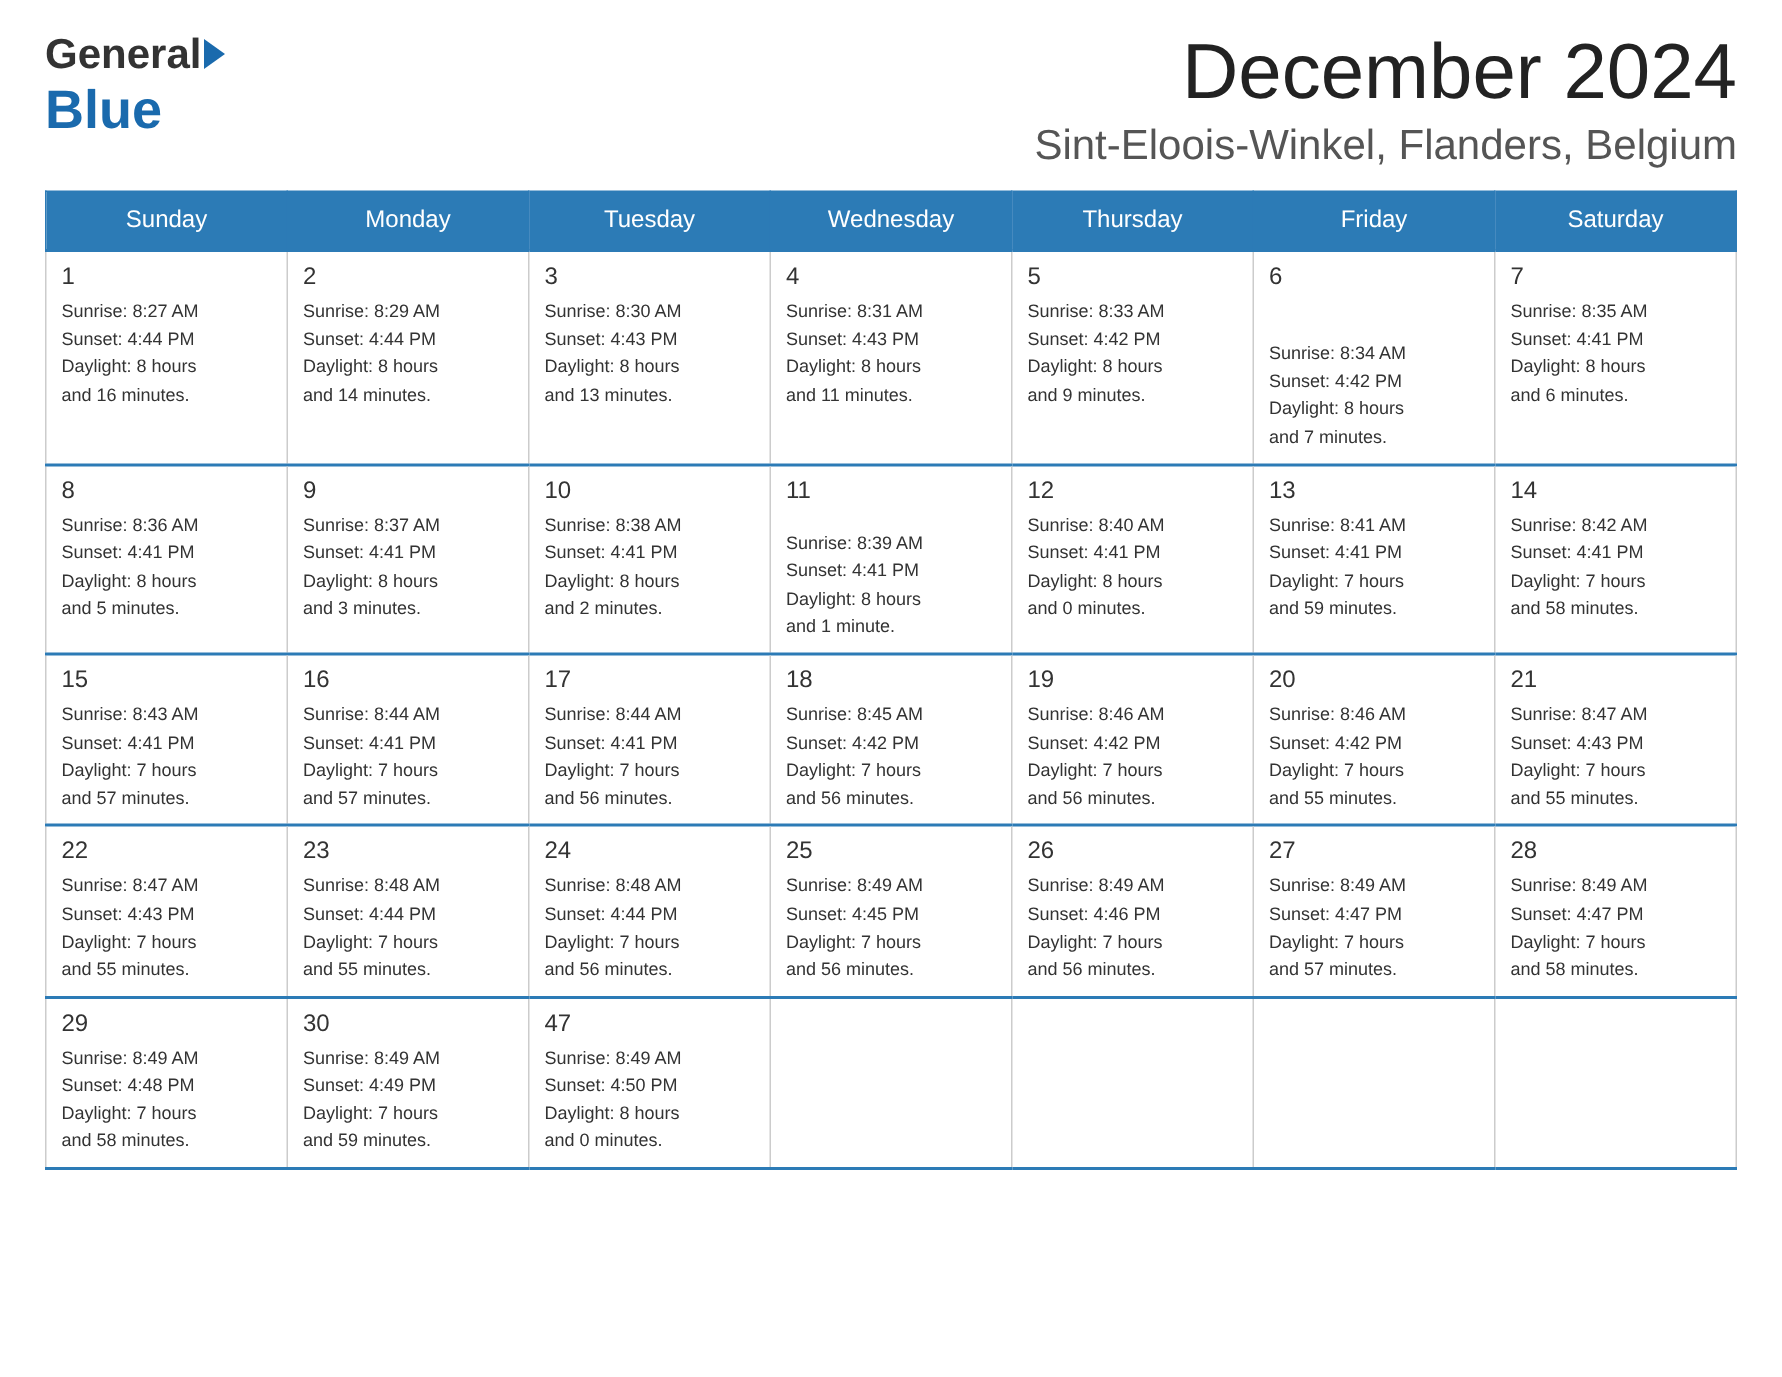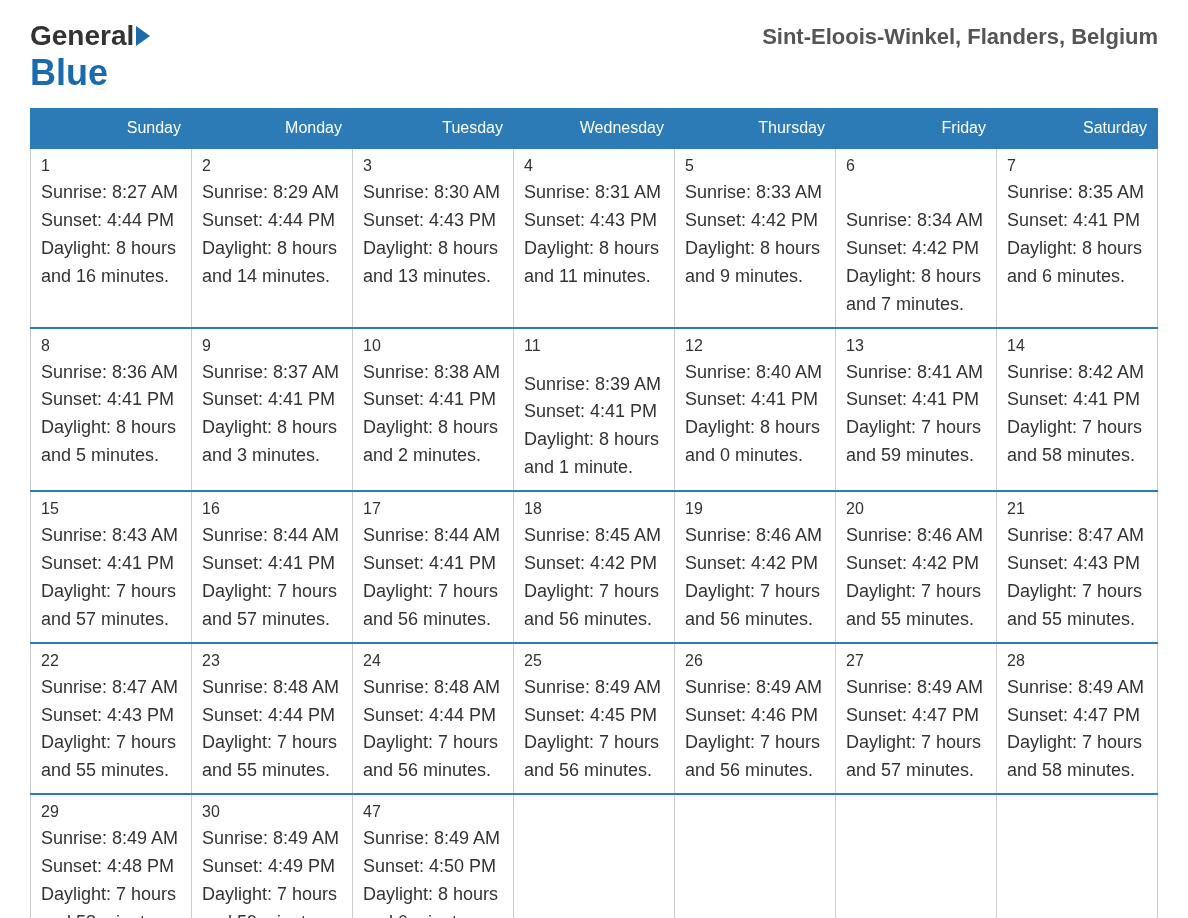--- a/index.html
+++ b/index.html
@@ -47,57 +47,56 @@
     .title-section {
       text-align: right;
     }
     .month-title {
       font-size: 52px;
       font-weight: normal;
       color: #222;
       line-height: 1.1;
     }
     .subtitle {
-      font-size: 22px;
+      font-size: 28px;
       color: #555;
       margin-top: 4px;
-      font-weight: bold;
     }
     table {
       width: 100%;
       border-collapse: collapse;
       margin-top: 10px;
     }
     thead tr th {
       background-color: #2c7bb6;
       color: #fff;
       font-size: 16px;
       font-weight: normal;
       padding: 10px 10px;
-      text-align: right;
+      text-align: center;
       border: 1px solid #2c7bb6;
     }
     tbody tr td {
       vertical-align: top;
       padding: 8px 10px;
       border: 1px solid #ccc;
       font-size: 13px;
       color: #333;
       width: 14.28%;
       min-height: 90px;
     }
     tbody tr td .day-num {
       font-size: 16px;
       color: #333;
       font-weight: normal;
       display: block;
       margin-bottom: 4px;
     }
     tbody tr td .day-info {
-      font-size: 18px;
+      font-size: 12px;
       line-height: 1.55;
       color: #333;
     }
     tbody tr:last-child td {
       border-bottom: 2px solid #2c7bb6;
     }
     tbody tr:first-child td {
       border-top: 2px solid #2c7bb6;
     }
     tbody tr td:empty {
@@ -114,20 +113,21 @@
   <div class="logo">
     <div class="logo-text">
       <span class="logo-general">General</span>
       <span class="logo-arrow"></span>
     </div>
     <div>
       <span class="logo-blue">Blue</span>
     </div>
   </div>
   <div class="title-section">
+    <div class="month-title">December 2024</div>
     <div class="subtitle">Sint-Eloois-Winkel, Flanders, Belgium</div>
   </div>
 </div>
 
 <table>
   <thead>
     <tr>
     <th>Sunday</th>
         <th>Monday</th>
         <th>Tuesday</th>

